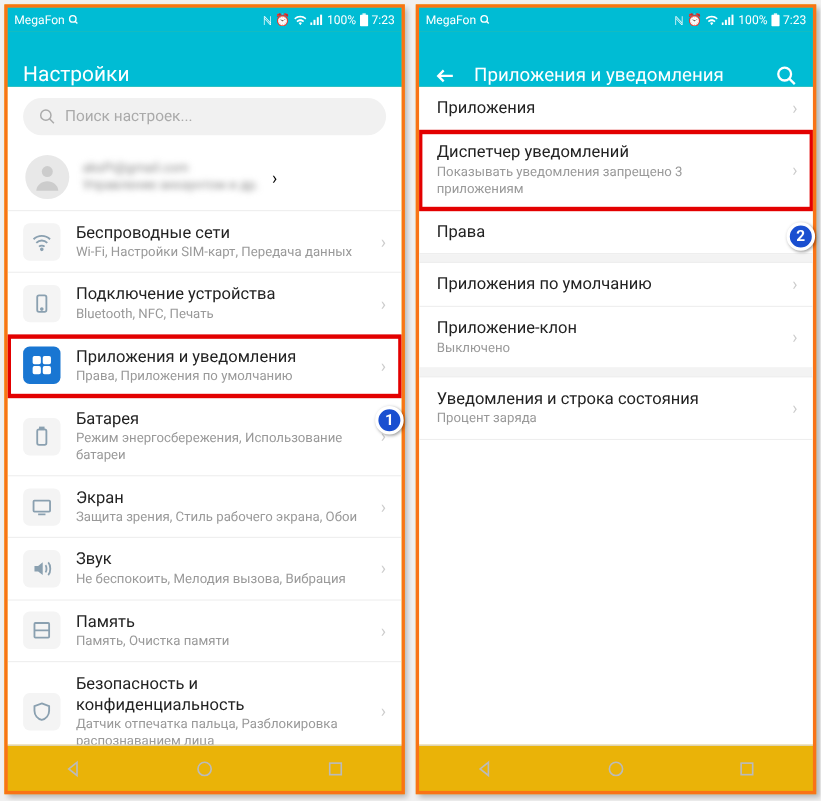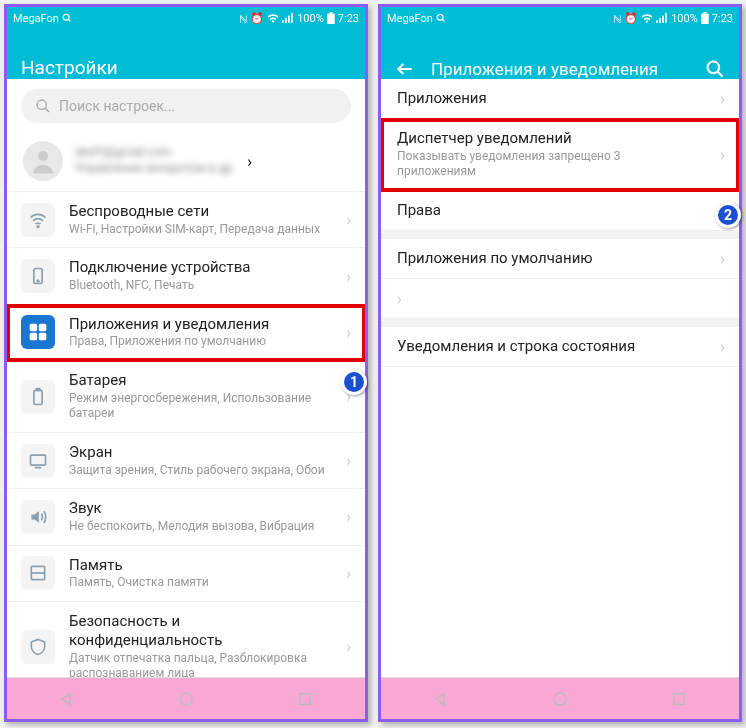--- a/index.html
+++ b/index.html
@@ -8,22 +8,22 @@
     background: #f0f0f0;
     display: flex;
     gap: 10px;
     padding: 4px;
     width: 746px;
     height: 728px;
   }
   .phone {
     width: 378px;
     height: 718px;
-    border: 3px solid #8b5cf6;
-    background: #f9a8d4;
+    border: 3px solid #f97316;
+    background: #eab308;
     display: flex;
     flex-direction: column;
     position: relative;
     box-shadow: 3px 3px 5px rgba(0,0,0,0.25);
   }
   .statusbar {
     height: 22px;
     background: #00bcd4;
     color: #fff;
     display: flex;
@@ -414,26 +414,31 @@
           <span class="chev">›</span>
         </div>
         <div class="gap-row"></div>
         <div class="row no-icon">
           <div class="txt">
             <div class="title">Приложения по умолчанию</div>
           </div>
           <span class="chev">›</span>
         </div>
         <div class="row no-icon">
+          <div class="txt">
+            <div class="title">Приложение-клон</div>
+            <div class="sub">Выключено</div>
+          </div>
           <span class="chev">›</span>
         </div>
         <div class="gap-row"></div>
         <div class="row no-icon">
           <div class="txt">
             <div class="title">Уведомления и строка состояния</div>
+            <div class="sub">Процент заряда</div>
           </div>
           <span class="chev">›</span>
         </div>
       </div>
   </div>
 
   <div class="navbar">
     <div class="navbtn">
         <svg width="18" height="18" viewBox="0 0 24 24" fill="none" stroke="#bbb" stroke-width="2">
           <path d="M16 4 L6 12 L16 20 Z" fill="none"></path>

